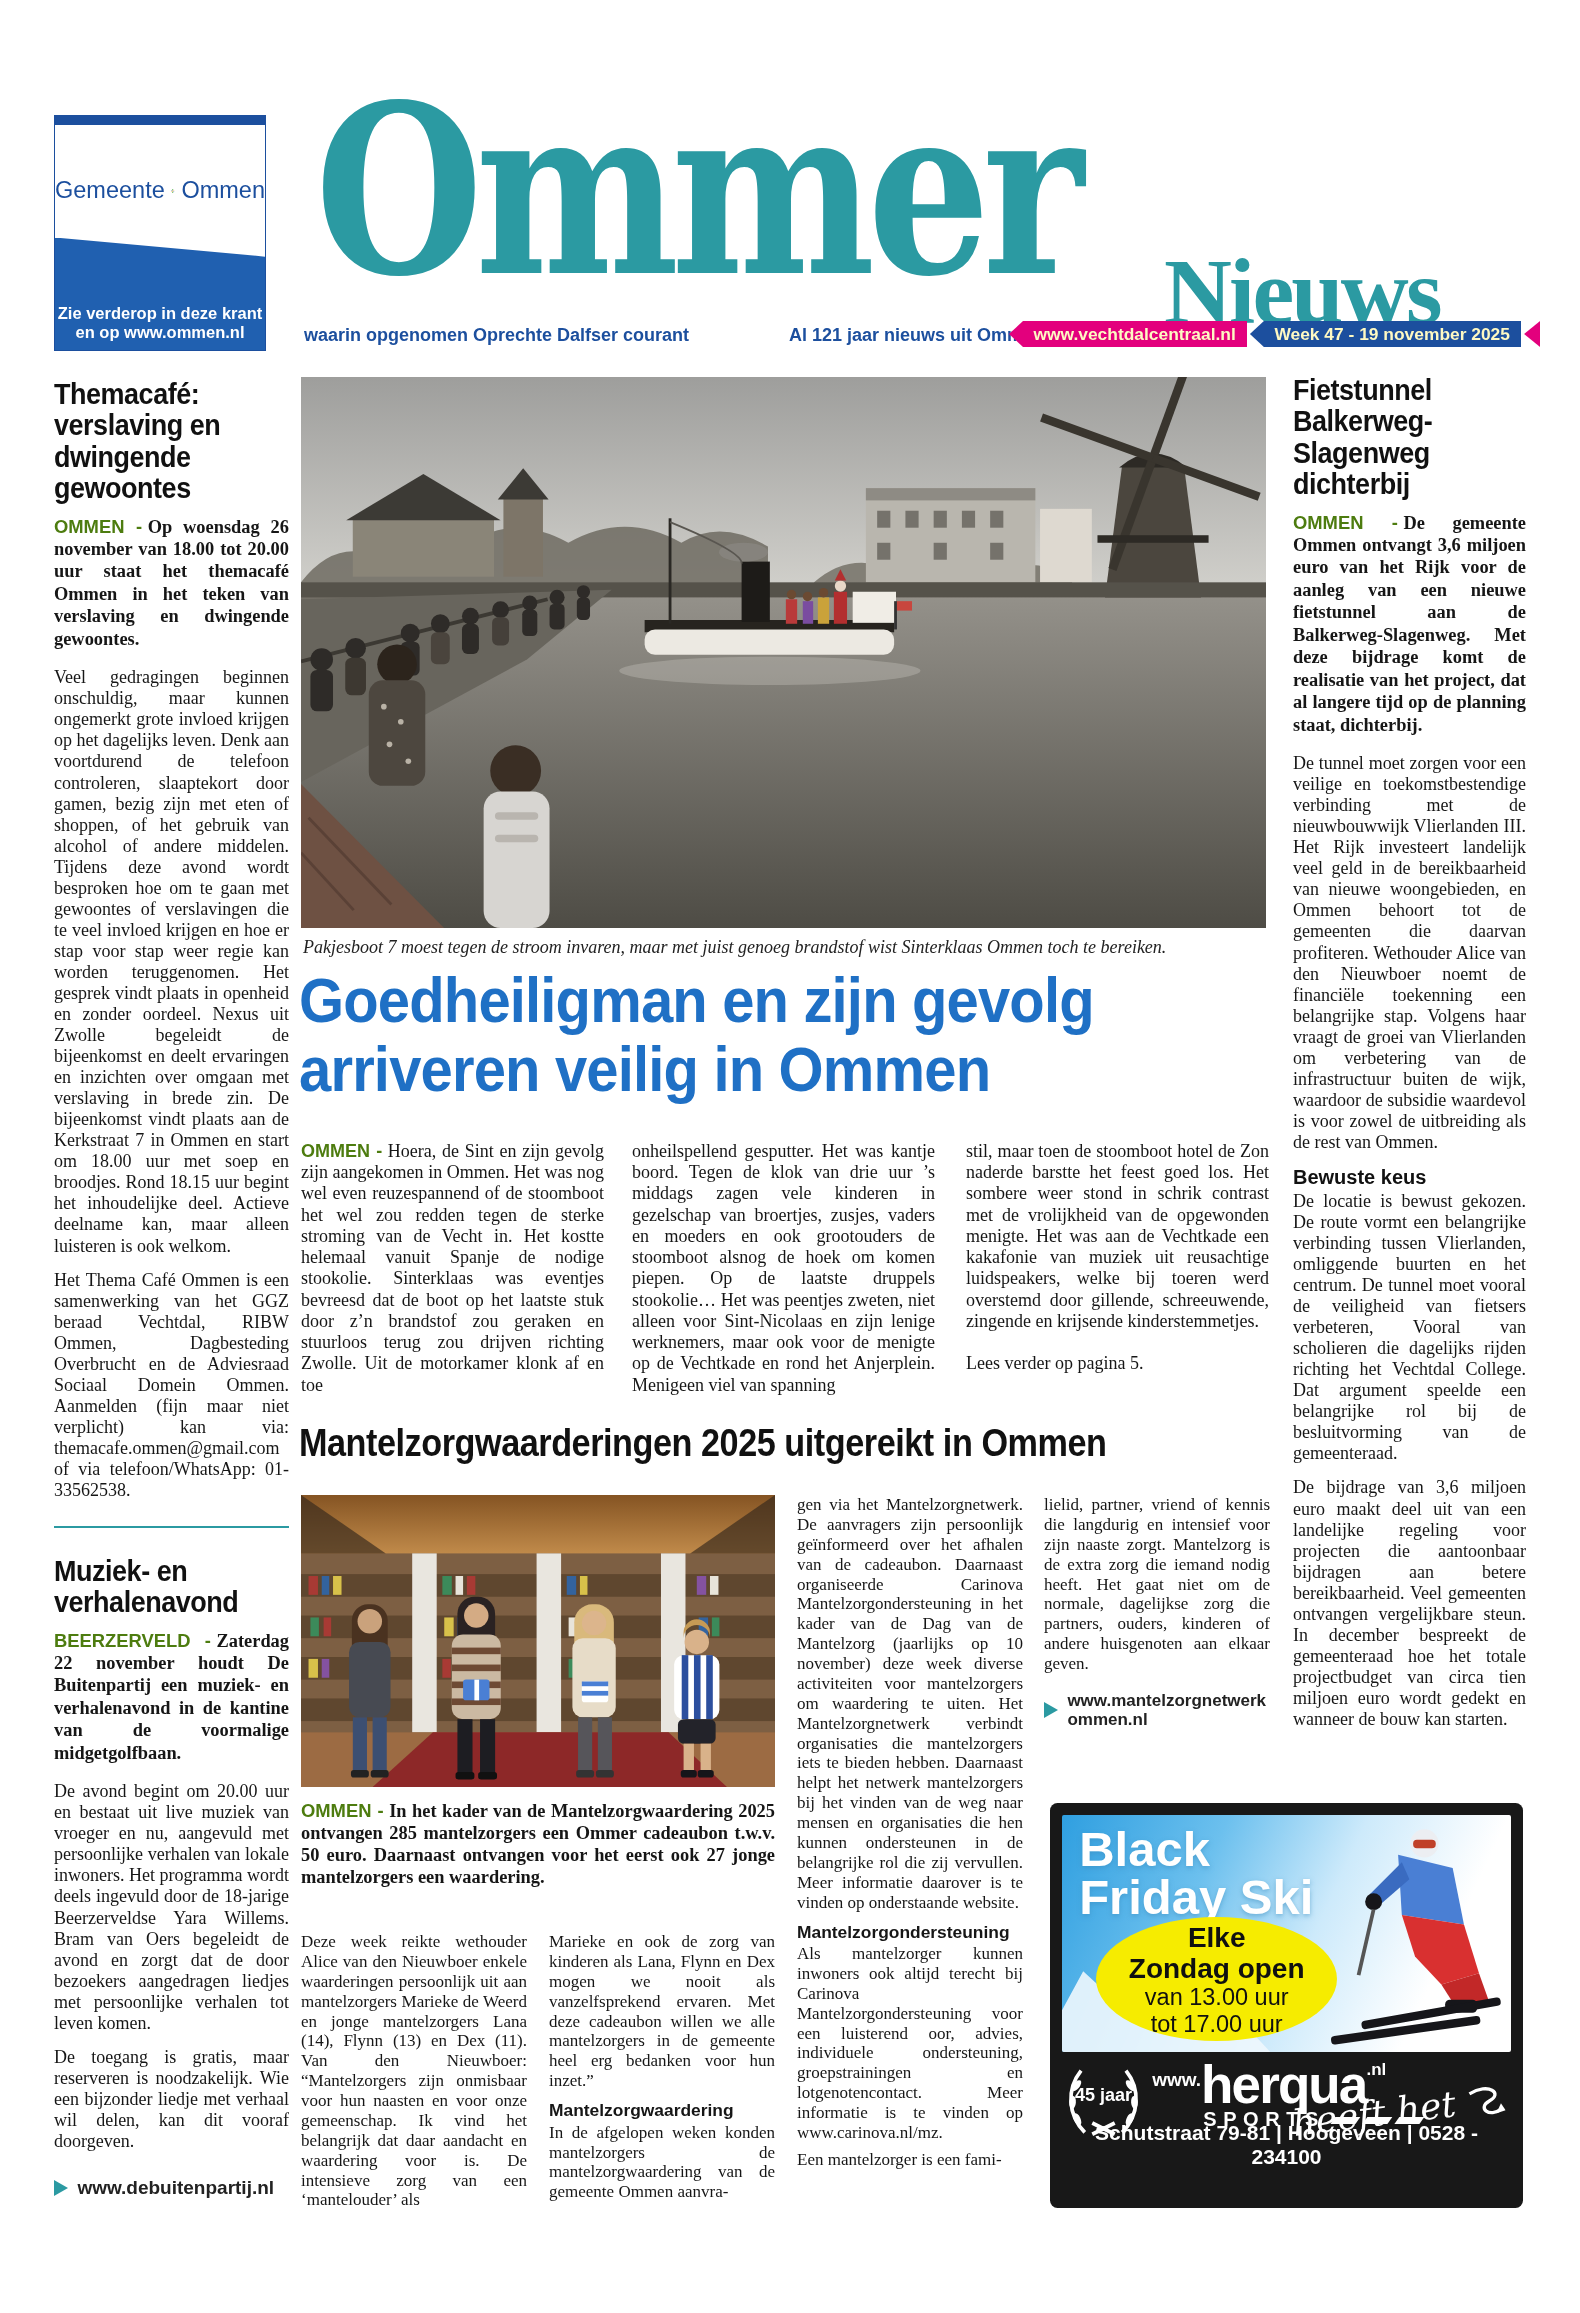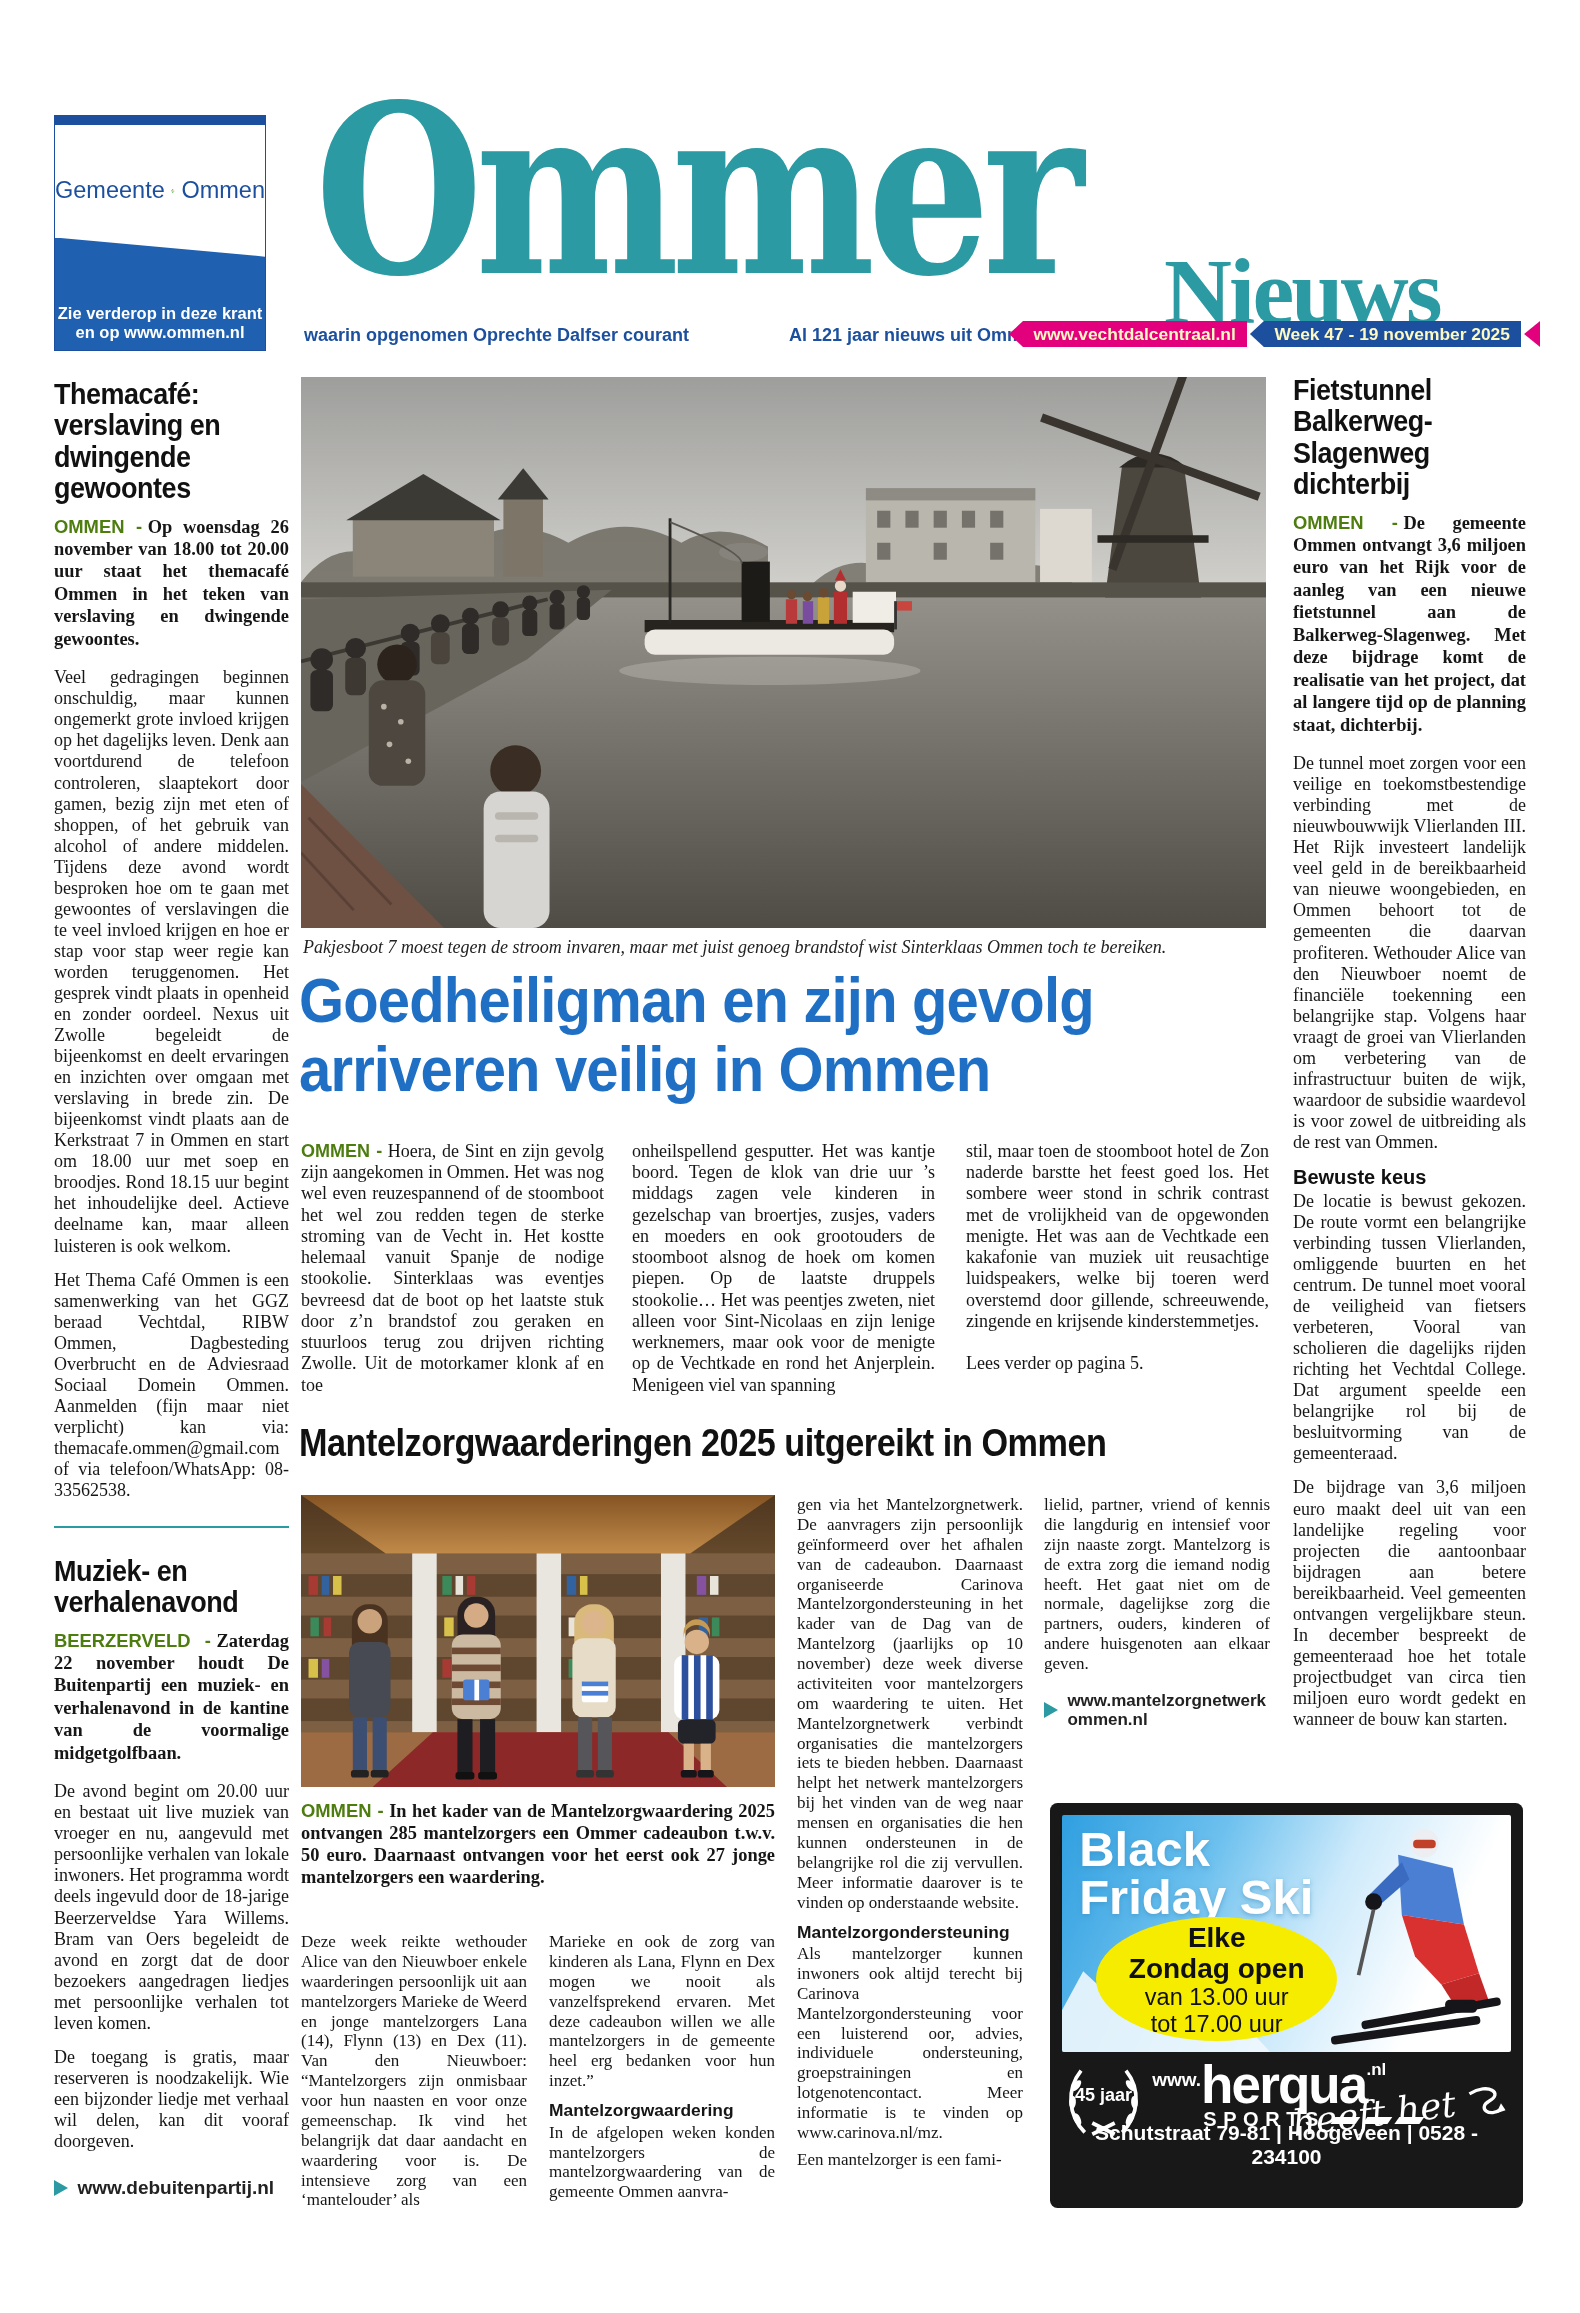--- a/index.html
+++ b/index.html
@@ -130,21 +130,21 @@
 <div class="abs" id="banners">
   <div class="banner-seg seg-magenta">www.vechtdalcentraal.nl</div>
   <div class="banner-seg seg-blue">Week 47 - 19 november 2025</div>
   <div class="end-chev"></div>
 </div>
 
 <div class="abs rail" id="left-rail">
   <h2>Themacafé: verslaving en dwingende gewoontes</h2>
   <p class="lead"><span class="loc">OMMEN -</span><span>Op woensdag 26 november van 18.00 tot 20.00 uur staat het themacafé Ommen in het teken van verslaving en dwingende gewoontes.</span></p>
   <p class="bodytext">Veel gedragingen beginnen onschuldig, maar kunnen ongemerkt grote invloed krijgen op het dagelijks leven. Denk aan voortdurend de telefoon controleren, slaaptekort door gamen, bezig zijn met eten of shoppen, of het gebruik van alcohol of andere middelen. Tijdens deze avond wordt besproken hoe om te gaan met gewoontes of verslavingen die te veel invloed krijgen en hoe er stap voor stap weer regie kan worden teruggenomen. Het gesprek vindt plaats in openheid en zonder oordeel. Nexus uit Zwolle begeleidt de bijeenkomst en deelt ervaringen en inzichten over omgaan met verslaving in brede zin. De bijeenkomst vindt plaats aan de Kerkstraat 7 in Ommen en start om 18.00 uur met soep en broodjes. Rond 18.15 uur begint het inhoudelijke deel. Actieve deelname kan, maar alleen luisteren is ook welkom.</p>
-  <p class="bodytext">Het Thema Café Ommen is een samenwerking van het GGZ beraad Vechtdal, RIBW Ommen, Dagbesteding Overbrucht en de Adviesraad Sociaal Domein Ommen. Aanmelden (fijn maar niet verplicht) kan via: themacafe.ommen@gmail.com of via telefoon/WhatsApp: 08-33562538.</p>
+  <p class="bodytext">Het Thema Café Ommen is een samenwerking van het GGZ beraad Vechtdal, RIBW Ommen, Dagbesteding Overbrucht en de Adviesraad Sociaal Domein Ommen. Aanmelden (fijn maar niet verplicht) kan via: themacafe.ommen@gmail.com of via telefoon/WhatsApp: 01-33562538.</p>
   <hr class="divider">
   <h2>Muziek- en verhalenavond</h2>
   <p class="lead"><span class="loc">BEERZERVELD -</span><span>Zaterdag 22 november houdt De Buitenpartij een muziek- en verhalenavond in de kantine van de voormalige midgetgolfbaan.</span></p>
   <p class="bodytext">De avond begint om 20.00 uur en bestaat uit live muziek van vroeger en nu, aangevuld met persoonlijke verhalen van lokale inwoners. Het programma wordt deels ingevuld door de 18-jarige Beerzerveldse Yara Willems. Bram van Oers begeleidt de avond en zorgt dat de door bezoekers aangedragen liedjes met persoonlijke verhalen tot leven komen.</p>
   <p class="bodytext">De toegang is gratis, maar reserveren is noodzakelijk. Wie een bijzonder liedje met verhaal wil delen, kan dit vooraf doorgeven.</p>
   <div class="linkrow">
     <span class="tri"></span>
     <span>www.debuitenpartij.nl</span>
   </div>
 </div>

